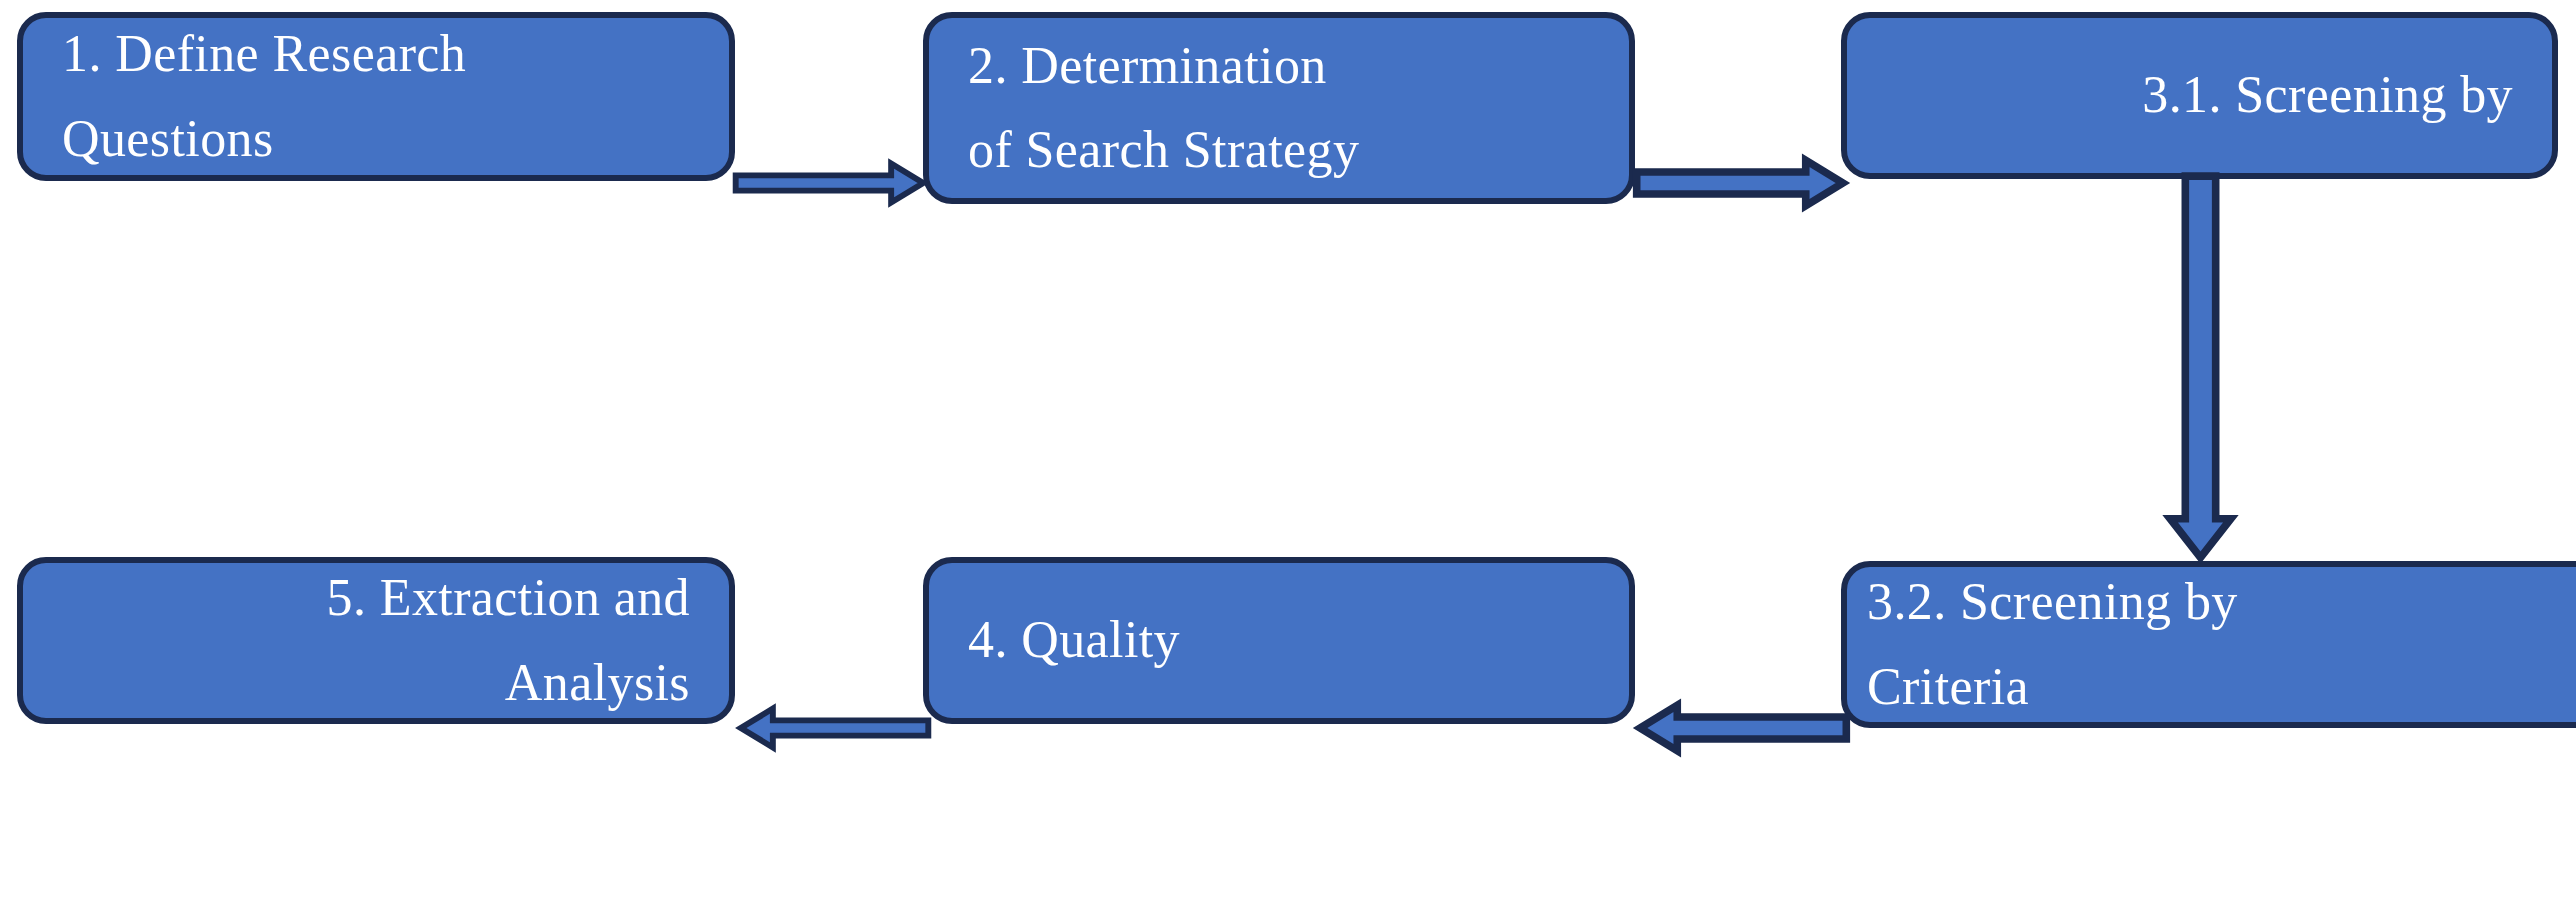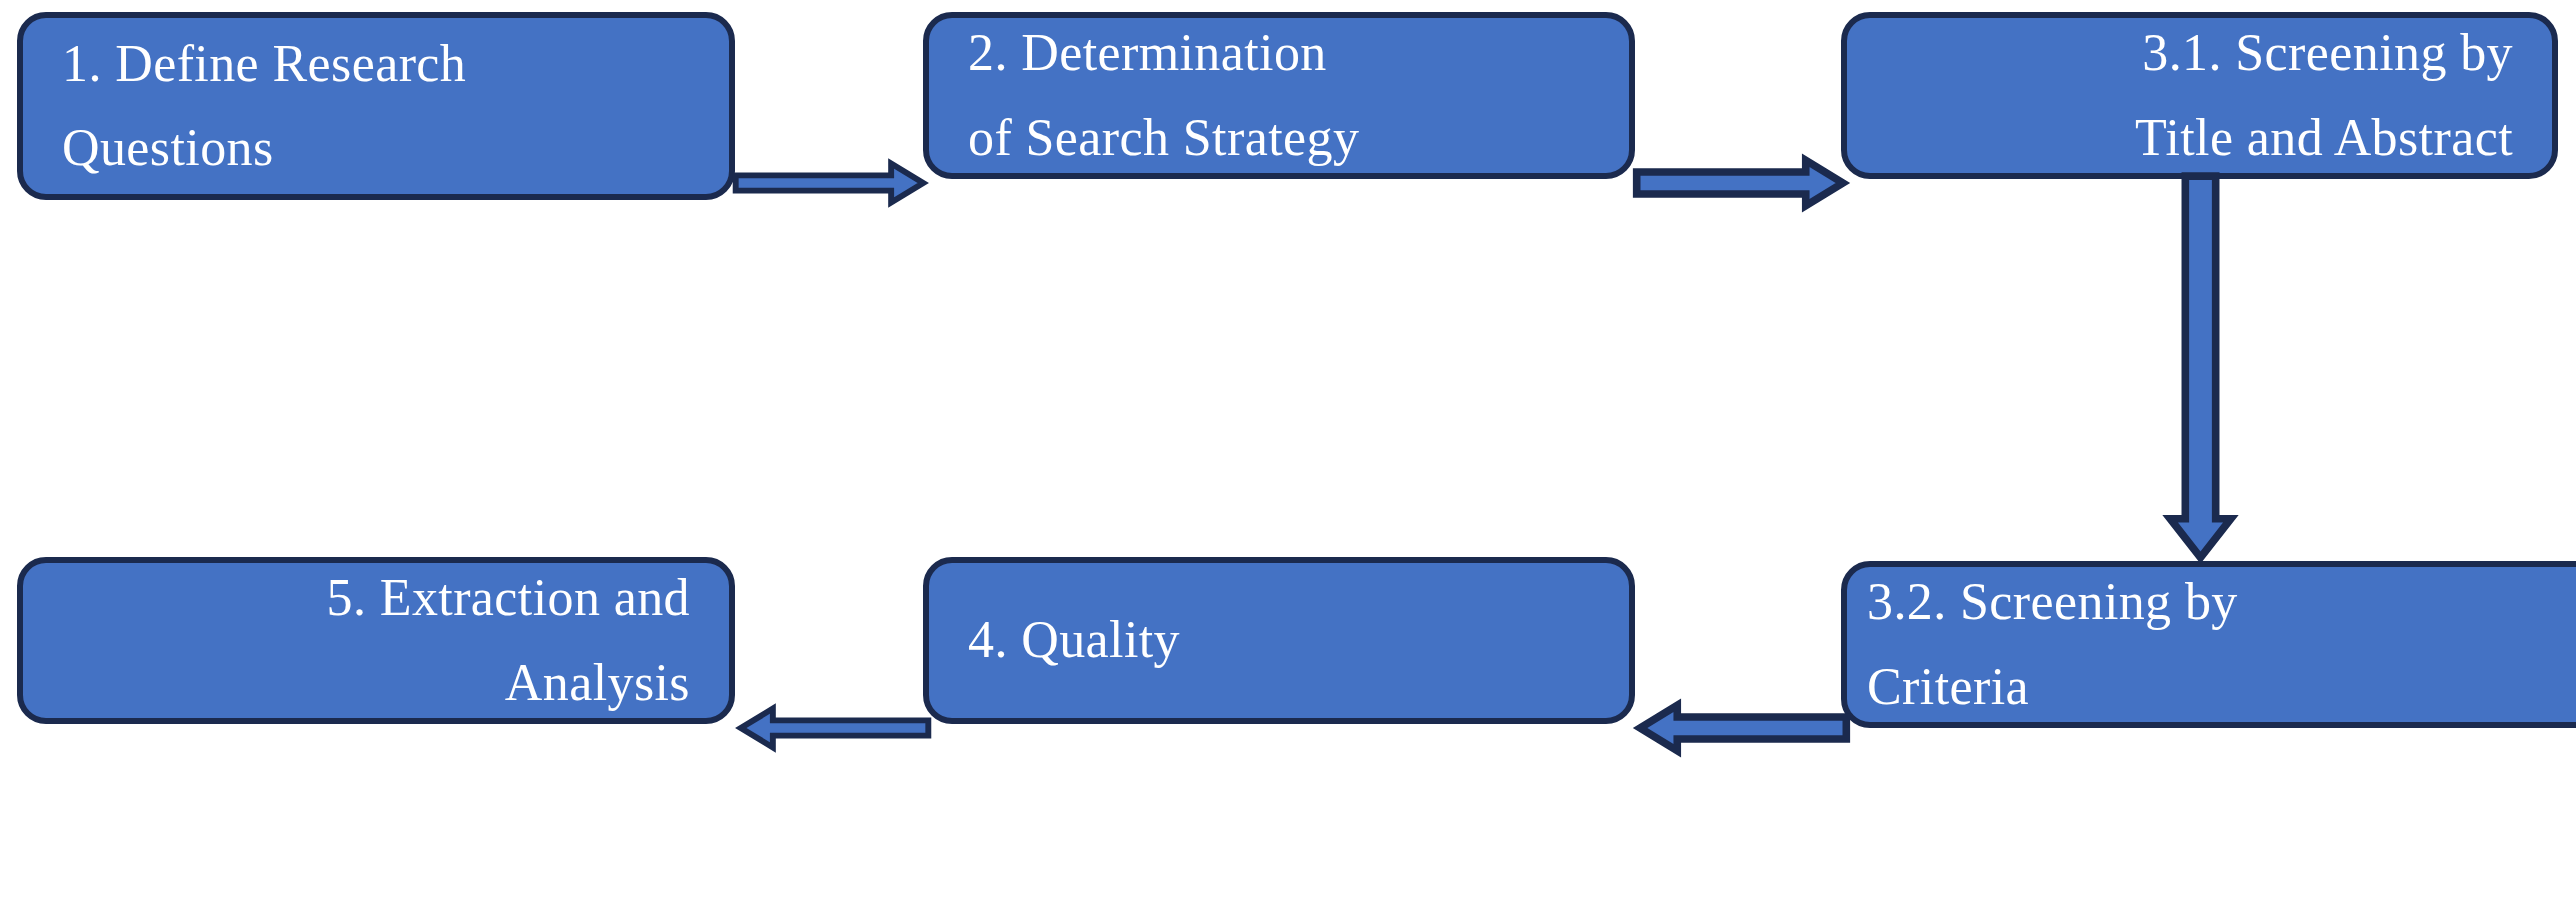--- a/index.html
+++ b/index.html
@@ -41,33 +41,32 @@
   .conn svg {
     display: block;
     overflow: visible;
   }
 </style>
 </head>
 <body>
 
 <div id="canvas">
 
-  <div class="node" style="left:17px; top:12px; width:718px; height:188px;">
+  <div class="node" style="left:17px; top:12px; width:718px; height:169px;">
     <span class="line">1. Define Research</span>
     <span class="line">Questions</span>
   </div>
 
-  <div class="node" style="left:923px; top:12px; width:712px; height:167px;">
+  <div class="node" style="left:923px; top:12px; width:712px; height:192px;">
     <span class="line">2. Determination</span>
     <span class="line">of Search Strategy</span>
   </div>
 
   <div class="node" style="left:1841px; top:12px; width:717px; height:167px;text-align:right;">
     <span class="line">3.1. Screening by</span>
-    <span class="line">Title and Abstract</span>
   </div>
 
   <div class="node" style="left:17px; top:557px; width:718px; height:167px;text-align:right;">
     <span class="line">5. Extraction and</span>
     <span class="line">Analysis</span>
   </div>
 
   <div class="node" style="left:923px; top:557px; width:712px; height:167px;padding-left:39px;">
     <span class="line">4. Quality</span>
   </div>

